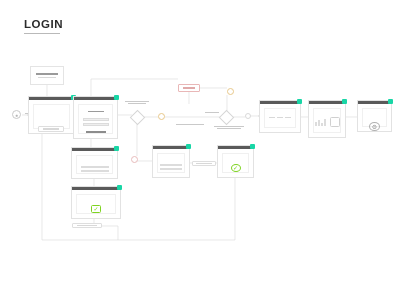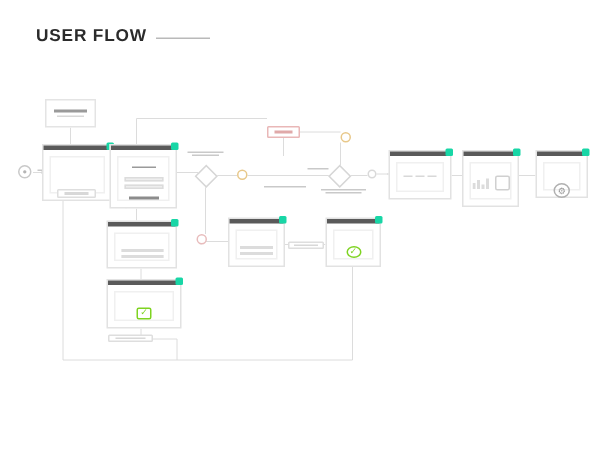--- a/index.html
+++ b/index.html
@@ -95,22 +95,22 @@
   .circ.amber{border-color:#e8c88a;}
   .circ.rose{border-color:#e8bcbc;}
   .circ.start{border-color:#c9c9c9;display:flex;align-items:center;justify-content:center;color:#b5b5b5;font-size:5px;}
 </style>
 </head>
 <body>
 
 <div id="canvas">
 
   <div class="title-block">
+    <div class="title-line">LOGIN</div>
     <div class="title-row">
-      <div class="title-line">USER FLOW</div>
       <div class="title-rule"></div>
     </div>
   </div>
 
   <svg id="wires" viewBox="0 0 400 300" xmlns="http://www.w3.org/2000/svg">
     <g stroke="#d8d8d8" stroke-width="0.6" fill="none">
 
       <path d="M22 115 H28"></path>
 
       <path d="M47 85 V96"></path>

